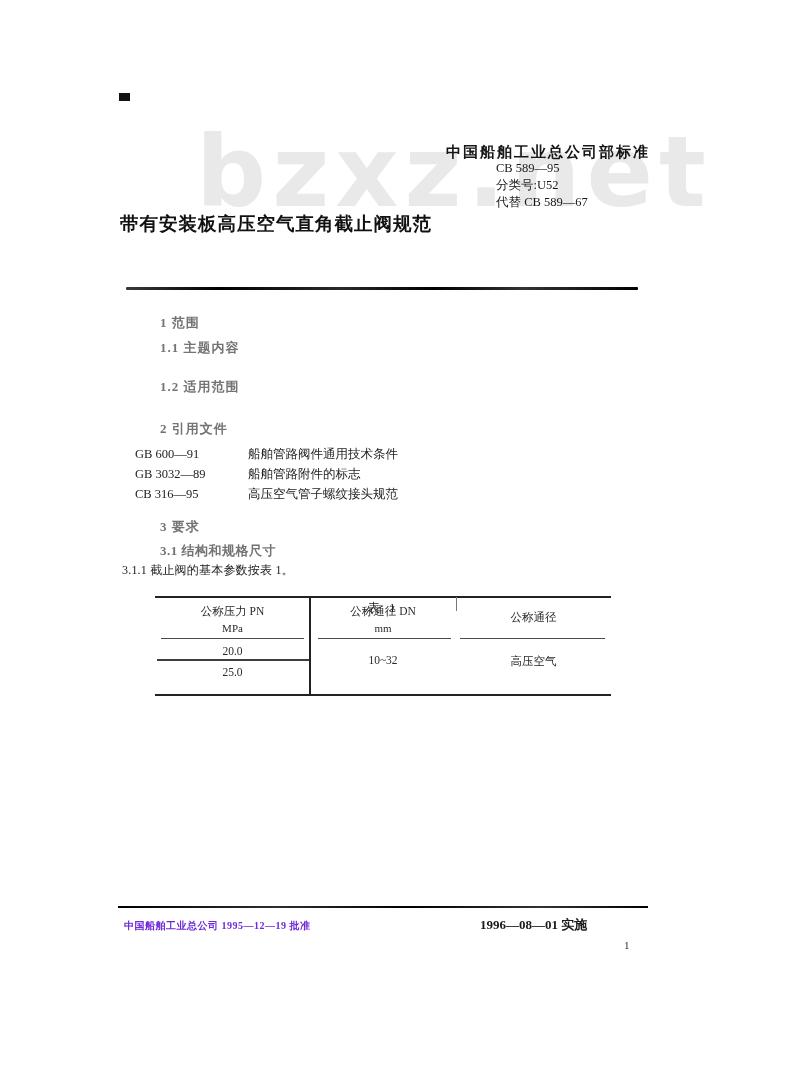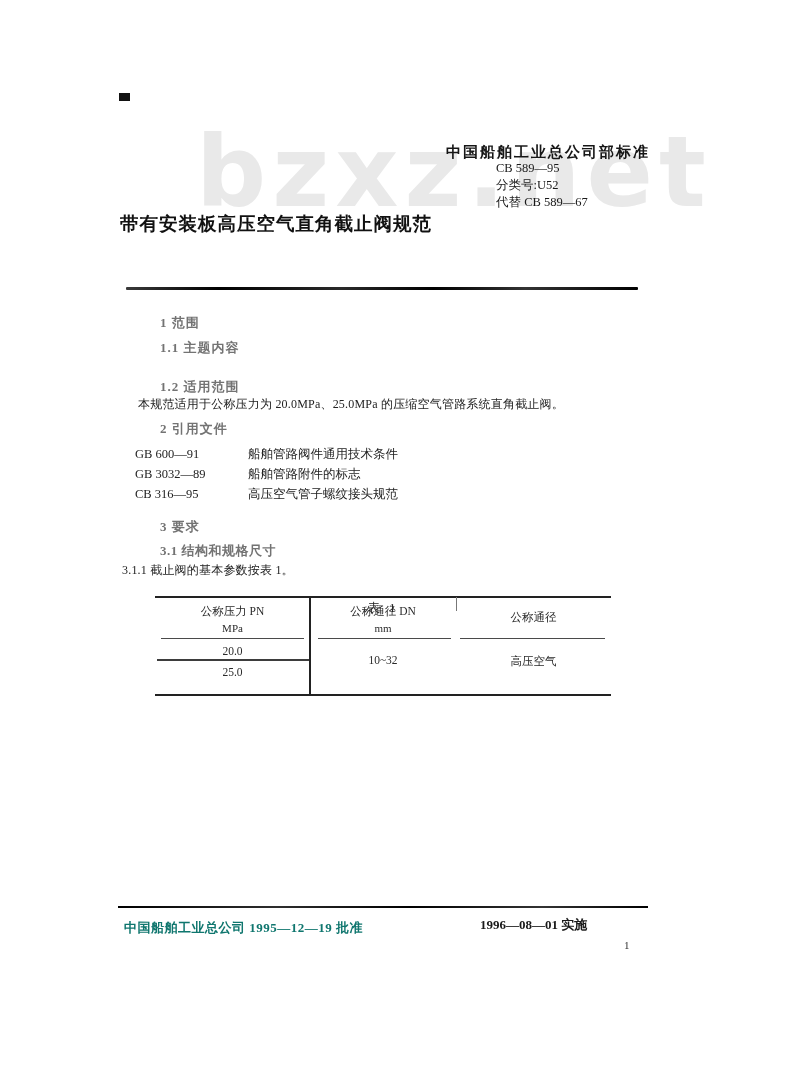--- a/index.html
+++ b/index.html
@@ -88,21 +88,21 @@
   .c1{left:0;width:155px;}
   .c2{left:155px;width:146px;}
   .c3{left:301px;width:155px;}
 
   .rule-footer{
     position:absolute;left:118px;top:906px;width:530px;height:2px;
     background:linear-gradient(90deg,#000 0%,#2e2e2e 30%,#000 55%,#333 80%,#000 100%);
   }
   .footer-left{
     position:absolute;left:124px;top:919px;
-    font-size:13px;font-weight:bold;color:#0f766e;letter-spacing:0.5px;
+    font-size:10px;font-weight:bold;color:#6d28d9;letter-spacing:0.5px;
   }
   .footer-right{
     position:absolute;left:480px;top:916px;width:168px;
     text-align:left;font-size:13px;font-weight:bold;color:#1a1a1a;
   }
   .page-num{
     position:absolute;left:624px;top:939px;
     font-size:11px;color:#333;
   }
 </style>
@@ -125,21 +125,20 @@
       <div>代替 CB 589—67</div>
     </div>
 
     <div class="doc-title">带有安装板高压空气直角截止阀规范</div>
 
     <div class="rule-top"></div>
 
     <div class="heading" style="top:314px">1  范围</div>
     <div class="heading" style="top:339px">1.1  主题内容</div>
     <div class="heading" style="top:378px">1.2  适用范围</div>
-    <div class="body-line" style="top:396px">本规范适用于公称压力为 20.0MPa、25.0MPa 的压缩空气管路系统直角截止阀。</div>
 
     <div class="heading" style="top:420px">2  引用文件</div>
 
     <div class="refs">
       <div class="ref-row">
         <span class="ref-code">GB 600—91</span>
         <span class="ref-title">船舶管路阀件通用技术条件</span>
       </div>
       <div class="ref-row">
         <span class="ref-code">GB 3032—89</span>

